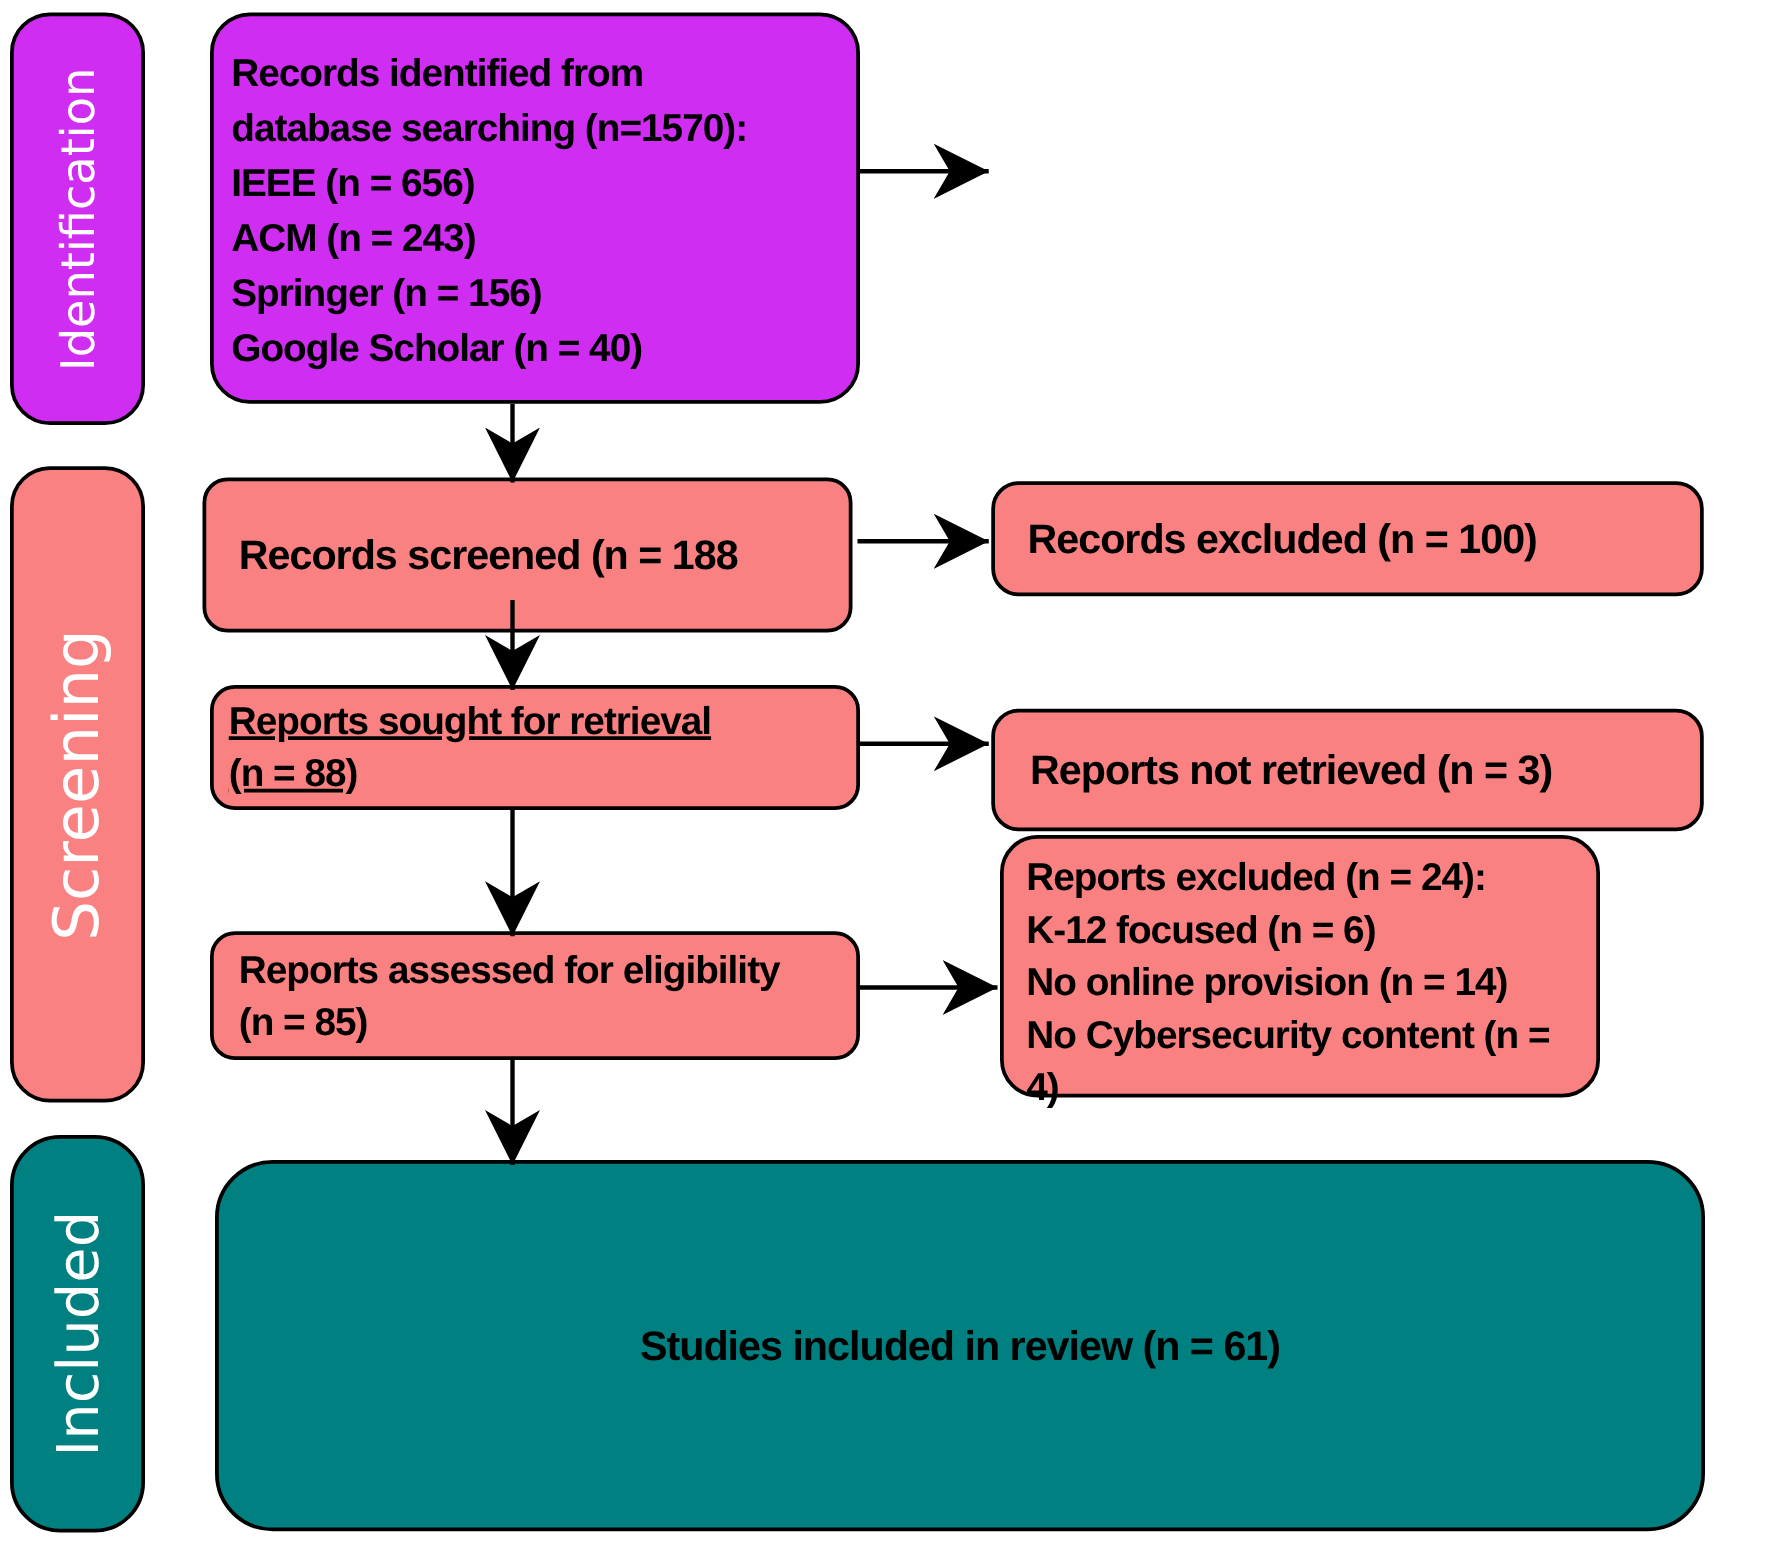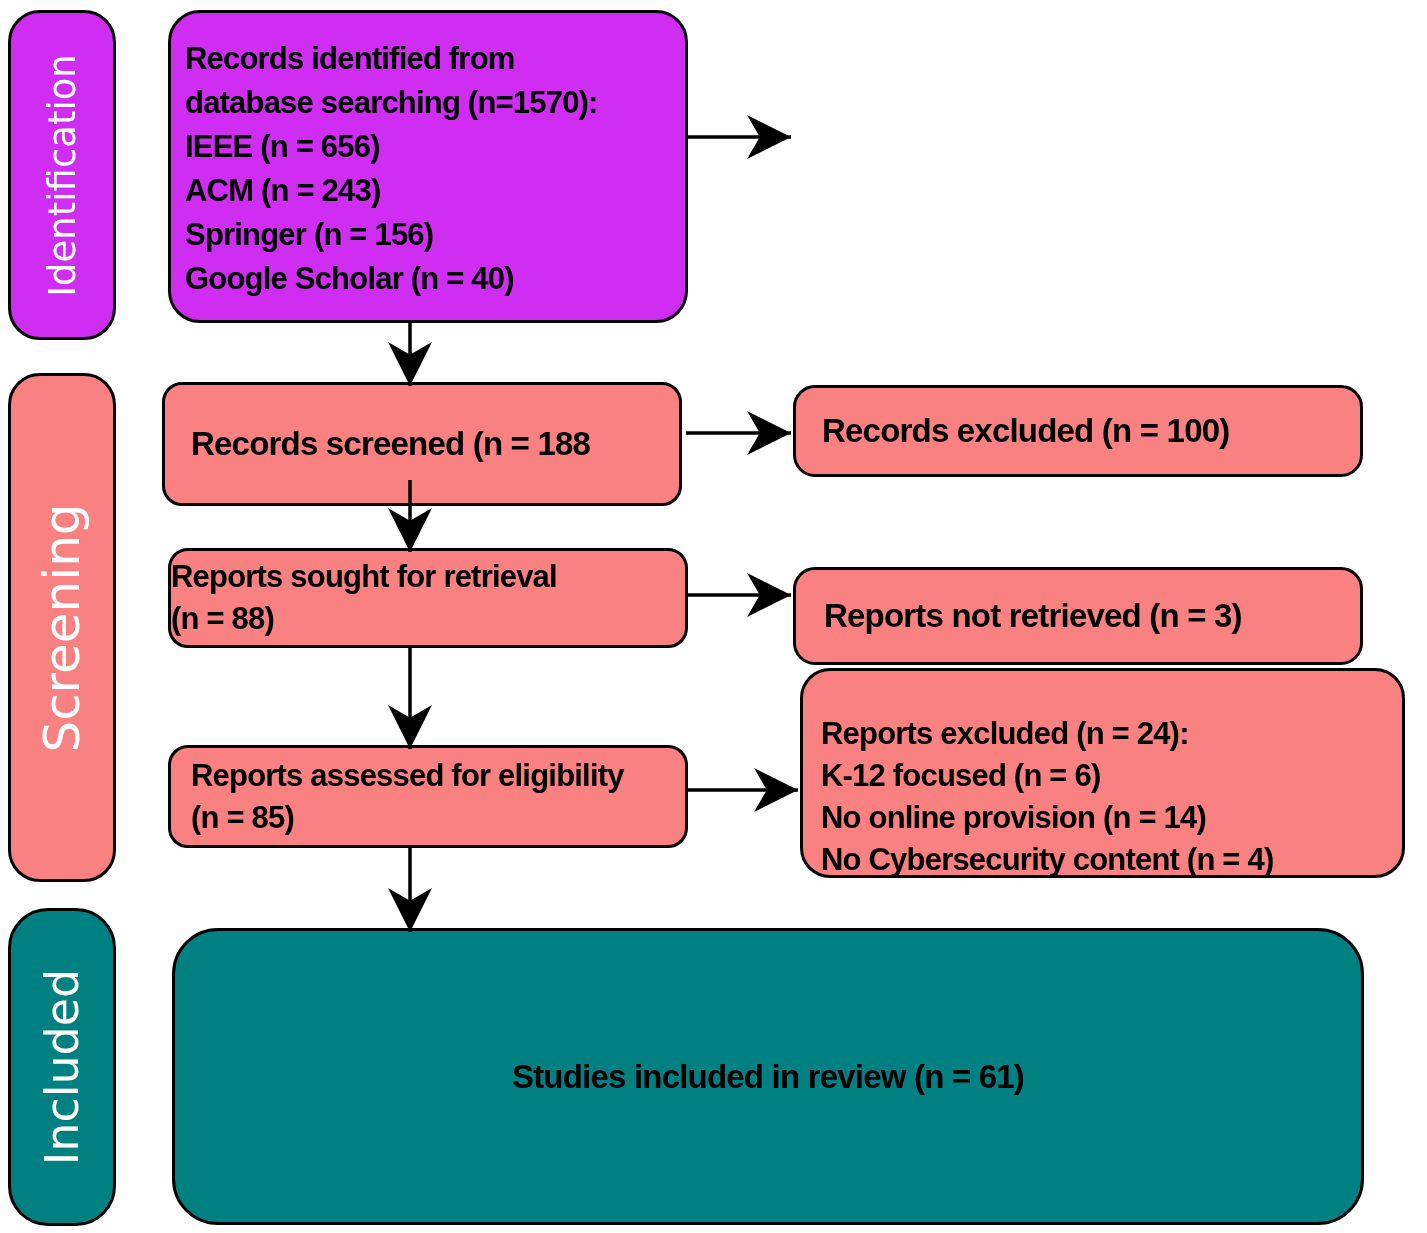--- a/index.html
+++ b/index.html
@@ -50,24 +50,24 @@
   
   #stage-identification{left:8px;  top:10px;  width:108px; height:330px; border-radius:32px;}
   #stage-screening     {left:8px;  top:373px; width:108px; height:509px; border-radius:32px;}
   #stage-included      {left:8px;  top:908px; width:108px; height:318px; border-radius:40px;}
 
   #box-records-identified{left:168px; top:10px;  width:520px; height:313px; border-radius:32px; padding:24px 10px 0 14px;}
   #box-records-removed   {left:793px; top:10px;  width:627px; height:313px; border-radius:40px; padding:44px 8px 0 18px;}
 
   #box-records-screened     {left:162px; top:382px; width:520px; height:124px;  border-radius:20px; padding-left:26px;}
   #box-records-excluded     {left:793px; top:385px; width:570px; height:92px;  border-radius:22px; padding-left:26px;}
-  #box-reports-sought       {left:168px; top:548px; width:520px; height:100px; border-radius:20px; }
+  #box-reports-sought       {left:168px; top:548px; width:520px; height:100px; border-radius:20px; padding-left:12px;text-decoration:underline;}
   #box-reports-not-retrieved{left:793px; top:550px; width:570px; height:98px;  border-radius:22px; padding-left:28px;margin-top:17px;}
   #box-reports-assessed     {left:168px; top:745px; width:520px; height:103px; border-radius:20px; padding-left:20px;}
-  #box-reports-excluded     {left:800px; top:668px; width:605px; height:210px; border-radius:30px; padding:42px 6px 0 18px;}
+  #box-reports-excluded     {left:800px; top:668px; width:480px; height:210px; border-radius:30px; padding:10px 6px 0 18px;}
 
   #box-studies-included{left:172px; top:928px; width:1192px; height:297px; border-radius:46px;}
 
   #arrow-layer{
     position:absolute;left:0;top:0;width:1427px;height:1233px;
     z-index:5;pointer-events:none;
   }
 </style>
 </head>
 <body>

